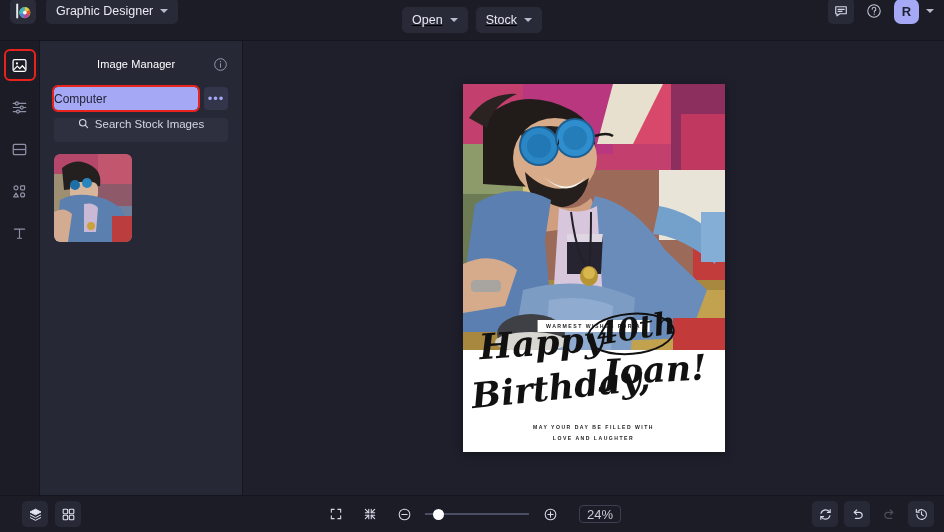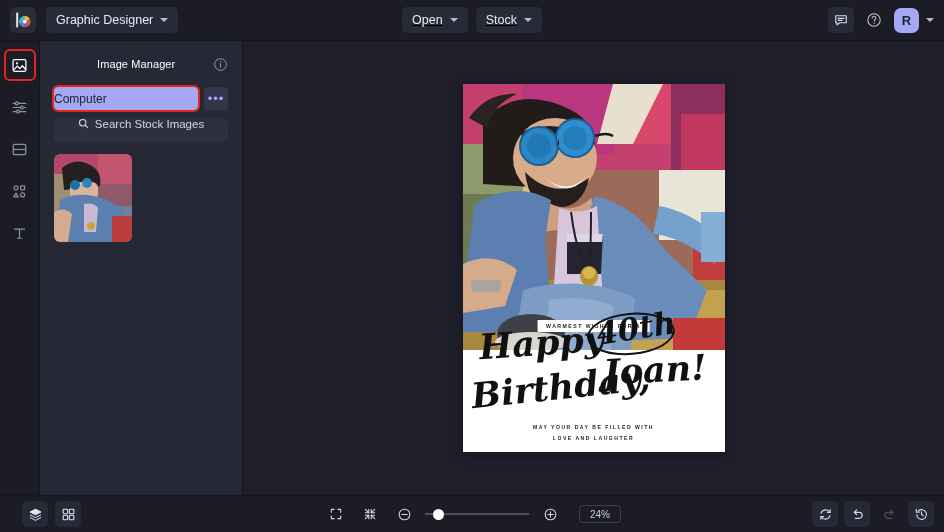--- a/index.html
+++ b/index.html
@@ -9,21 +9,21 @@
     background: #1b1c26;
     font-family: "Liberation Sans", sans-serif;
     -webkit-font-smoothing: antialiased;
   }
   .app { position: relative; width: 944px; height: 532px; display: flex; flex-direction: column; }
 
   
   .topbar {
     height: 41px; min-height: 41px;
     background: #1b1c26;
-    display: flex; align-items: center;
+    display: flex; align-items: flex-end;
     padding: 16px 10px;
     position: relative;
     border-bottom: 1px solid #14151d;
   }
   .logo-btn {
     width: 26px; height: 26px; border-radius: 6px;
     background: #2a2c3a;
     display: flex; align-items: center; justify-content: center;
     margin-right: 10px; cursor: pointer;
   }
@@ -196,21 +196,21 @@
   .zoom-slider { width: 104px; height: 14px; position: relative; display: flex; align-items: center; cursor: pointer; }
   .zoom-track { position: absolute; left: 0; right: 0; height: 1.5px; background: #4a4d63; }
   .zoom-knob {
     position: absolute; left: 8px; width: 11px; height: 11px;
     border-radius: 50%; background: #ffffff; border: 2px solid #ffffff;
     box-sizing: border-box;
   }
   .zoom-value {
     height: 18px; min-width: 42px; border-radius: 4px;
     border: 1px solid #3c3f52; background: transparent;
-    color: #c9cbdb; font-size: 10px;
+    color: #c9cbdb; font-size: 13px;
     display: flex; align-items: center; justify-content: center;
     margin-left: 8px; cursor: pointer;
   }
   .bb-right { margin-left: auto; display: flex; gap: 6px; }
   .bb-icon {
     width: 26px; height: 26px; border-radius: 5px;
     background: #272937;
     display: flex; align-items: center; justify-content: center;
     cursor: pointer;
   }

